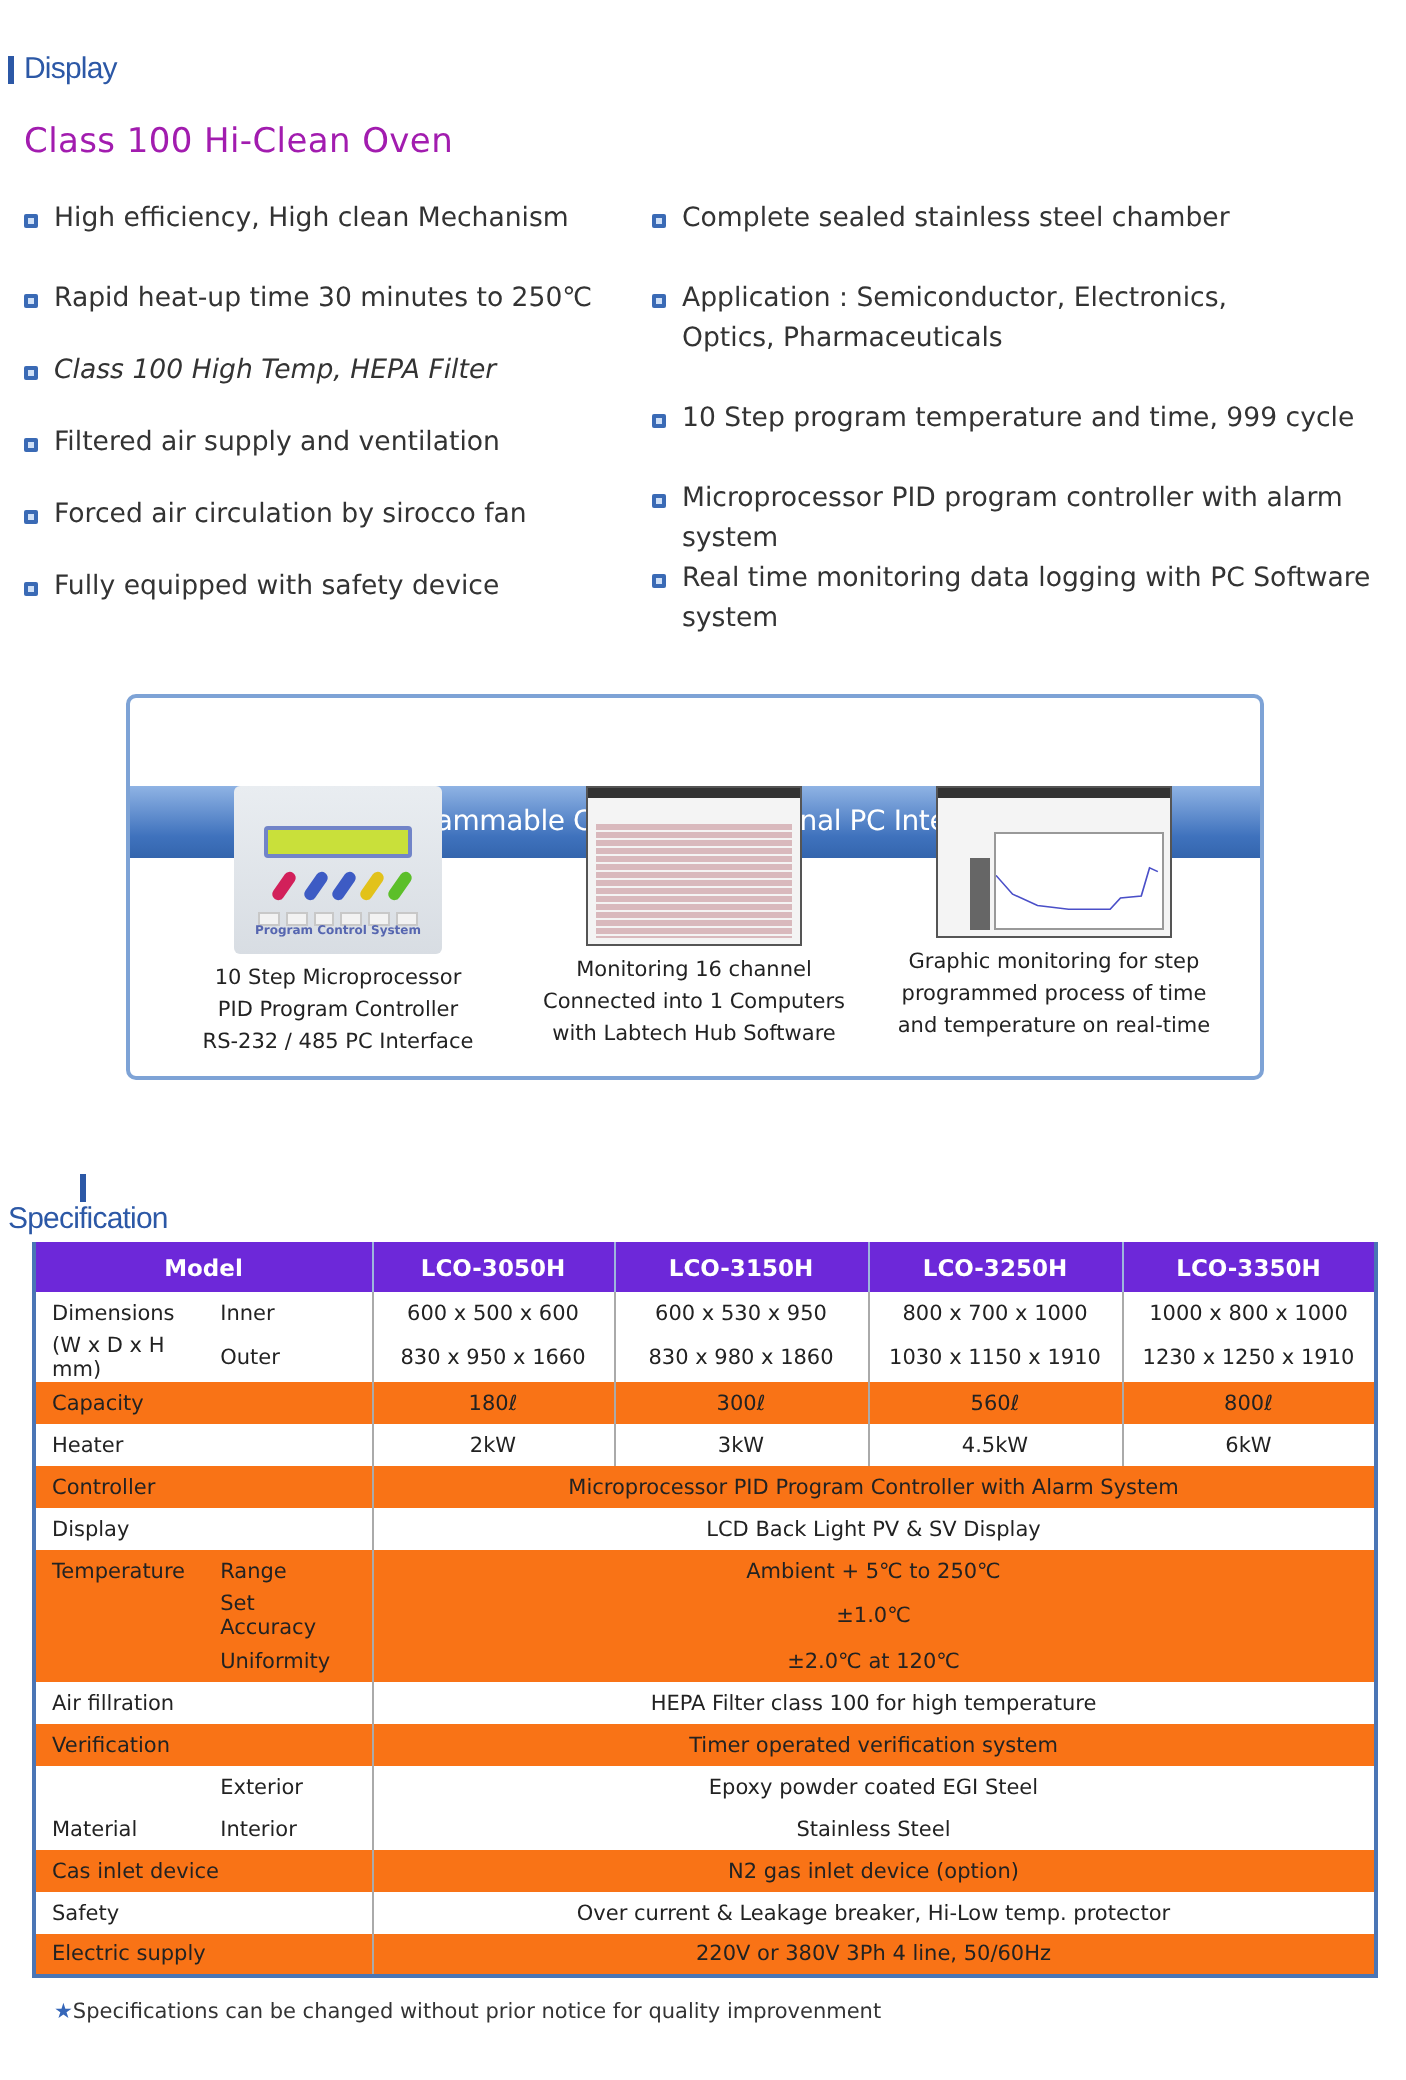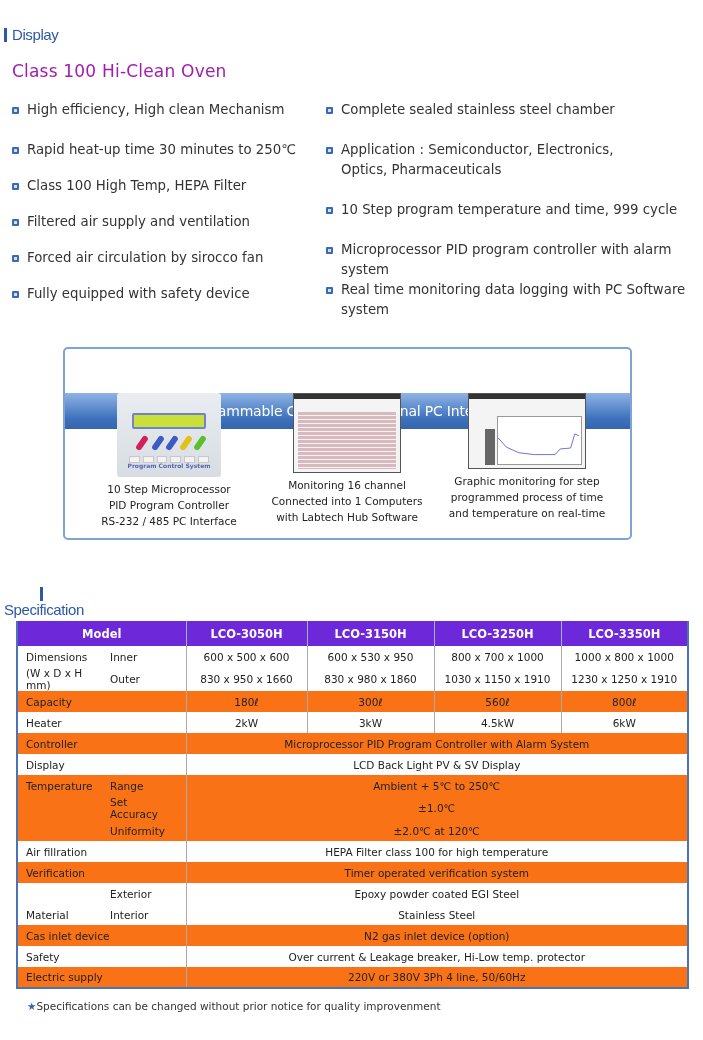--- a/index.html
+++ b/index.html
@@ -85,21 +85,21 @@
 <div class="product-title">Class 100 Hi-Clean Oven</div>
 
 <div class="feat" style="left:12px; top:100px;">
     <span class="bullet"></span>
     <span class="text">High efficiency, High clean Mechanism</span>
   </div>
 <div class="feat" style="left:12px; top:140px;">
     <span class="bullet"></span>
     <span class="text">Rapid heat-up time 30 minutes to 250℃</span>
   </div>
-<div class="feat" style="left:12px; top:176px;">
+<div class="feat" style="left:12px; top:176px;font-style:italic;">
     <span class="bullet"></span>
     <span class="text">Class 100 High Temp, HEPA Filter</span>
   </div>
 <div class="feat" style="left:12px; top:212px;">
     <span class="bullet"></span>
     <span class="text">Filtered air supply and ventilation</span>
   </div>
 <div class="feat" style="left:12px; top:248px;">
     <span class="bullet"></span>
     <span class="text">Forced air circulation by sirocco fan</span>

